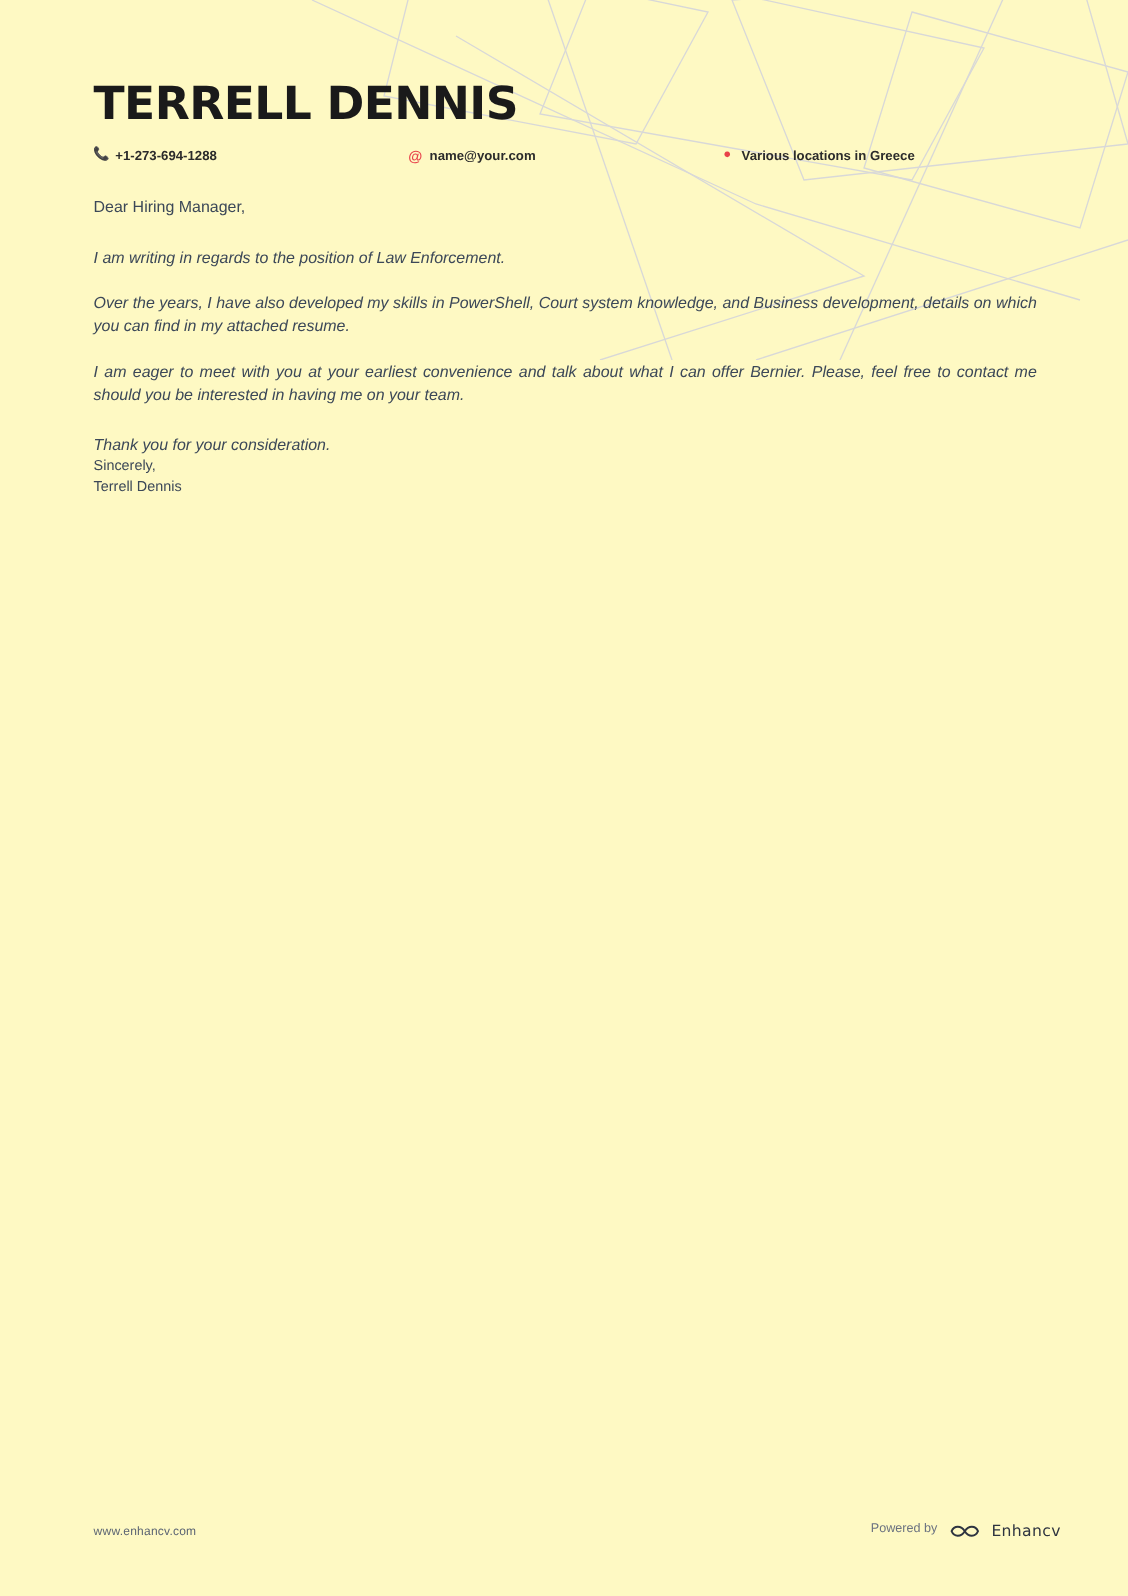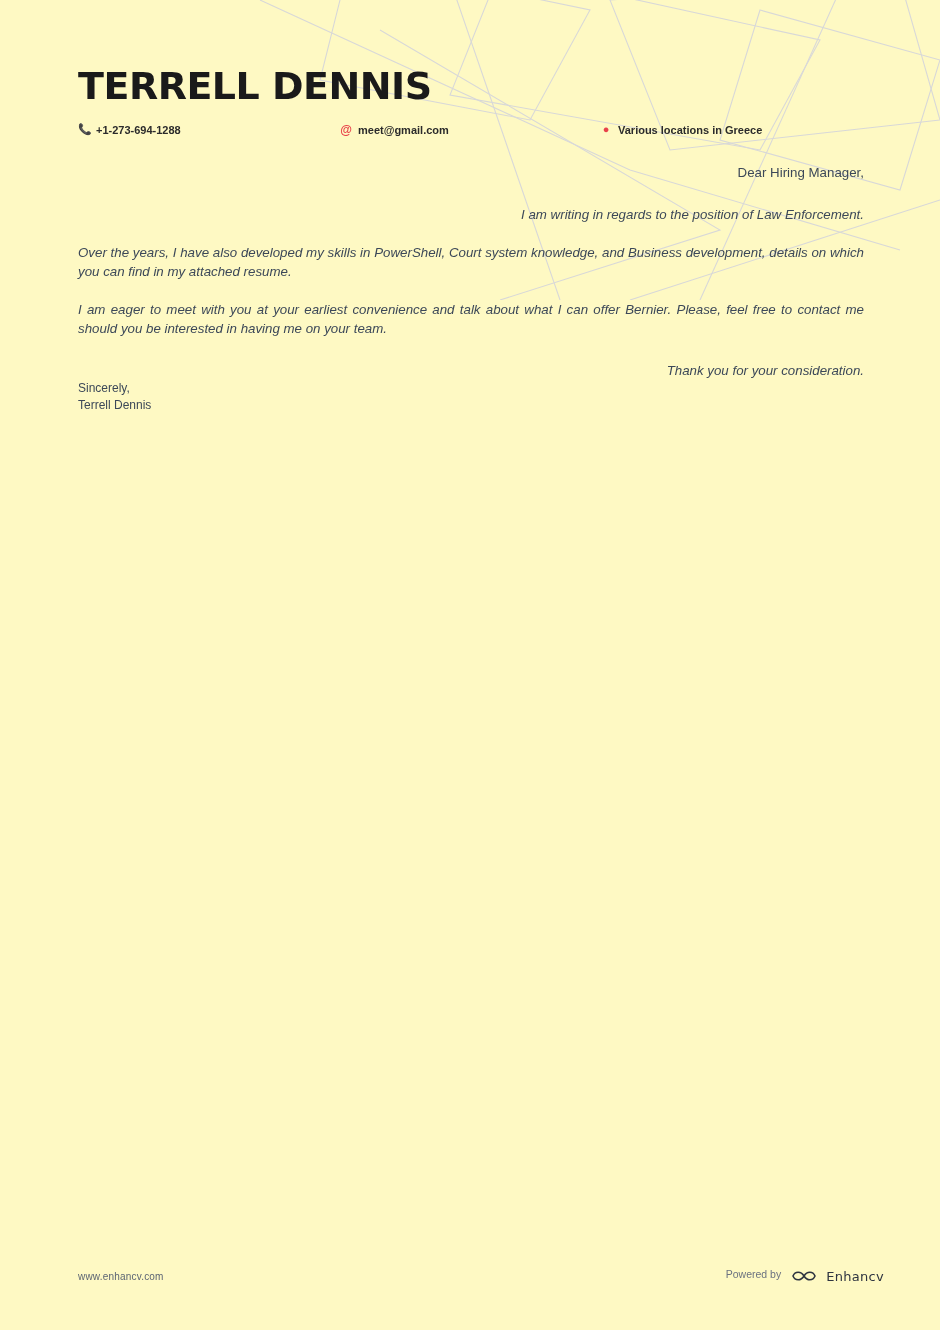--- a/index.html
+++ b/index.html
@@ -84,21 +84,21 @@
     margin-top: 28px;
   }
   .letter p {
     margin: 0 0 0 0;
     font-size: 13.3px;
     line-height: 1.38;
     color: #3c4858;
     text-align: justify;
   }
   .letter p + p { margin-top: 20px; font-style: italic; }
-  .letter p.noj { text-align: right; margin-top: 24px; }
+  .letter p.noj { text-align: left; margin-top: 24px; }
   .sign-block {
     font-size: 12px;
     line-height: 1.38;
     color: #3c4858;
   }
 
   .footer {
     position: absolute;
     left: 78px;
     right: 56px;
@@ -156,21 +156,21 @@
 
     <h1 class="name">TERRELL DENNIS</h1>
 
     <div class="contact-row">
       <div class="contact-item phone">
         <span class="ico">📞</span>
         <span>+1-273-694-1288</span>
       </div>
       <div class="contact-item email">
         <span class="ico at">@</span>
-        <span>meet@gmail.com</span>
+        <span>name@your.com</span>
       </div>
       <div class="contact-item location">
         <span class="ico">●</span>
         <span>Various locations in Greece</span>
       </div>
     </div>
 
     <div class="letter">
       <p class="noj">Dear Hiring Manager,</p>
       <p class="noj">I am writing in regards to the position of Law Enforcement.</p>

